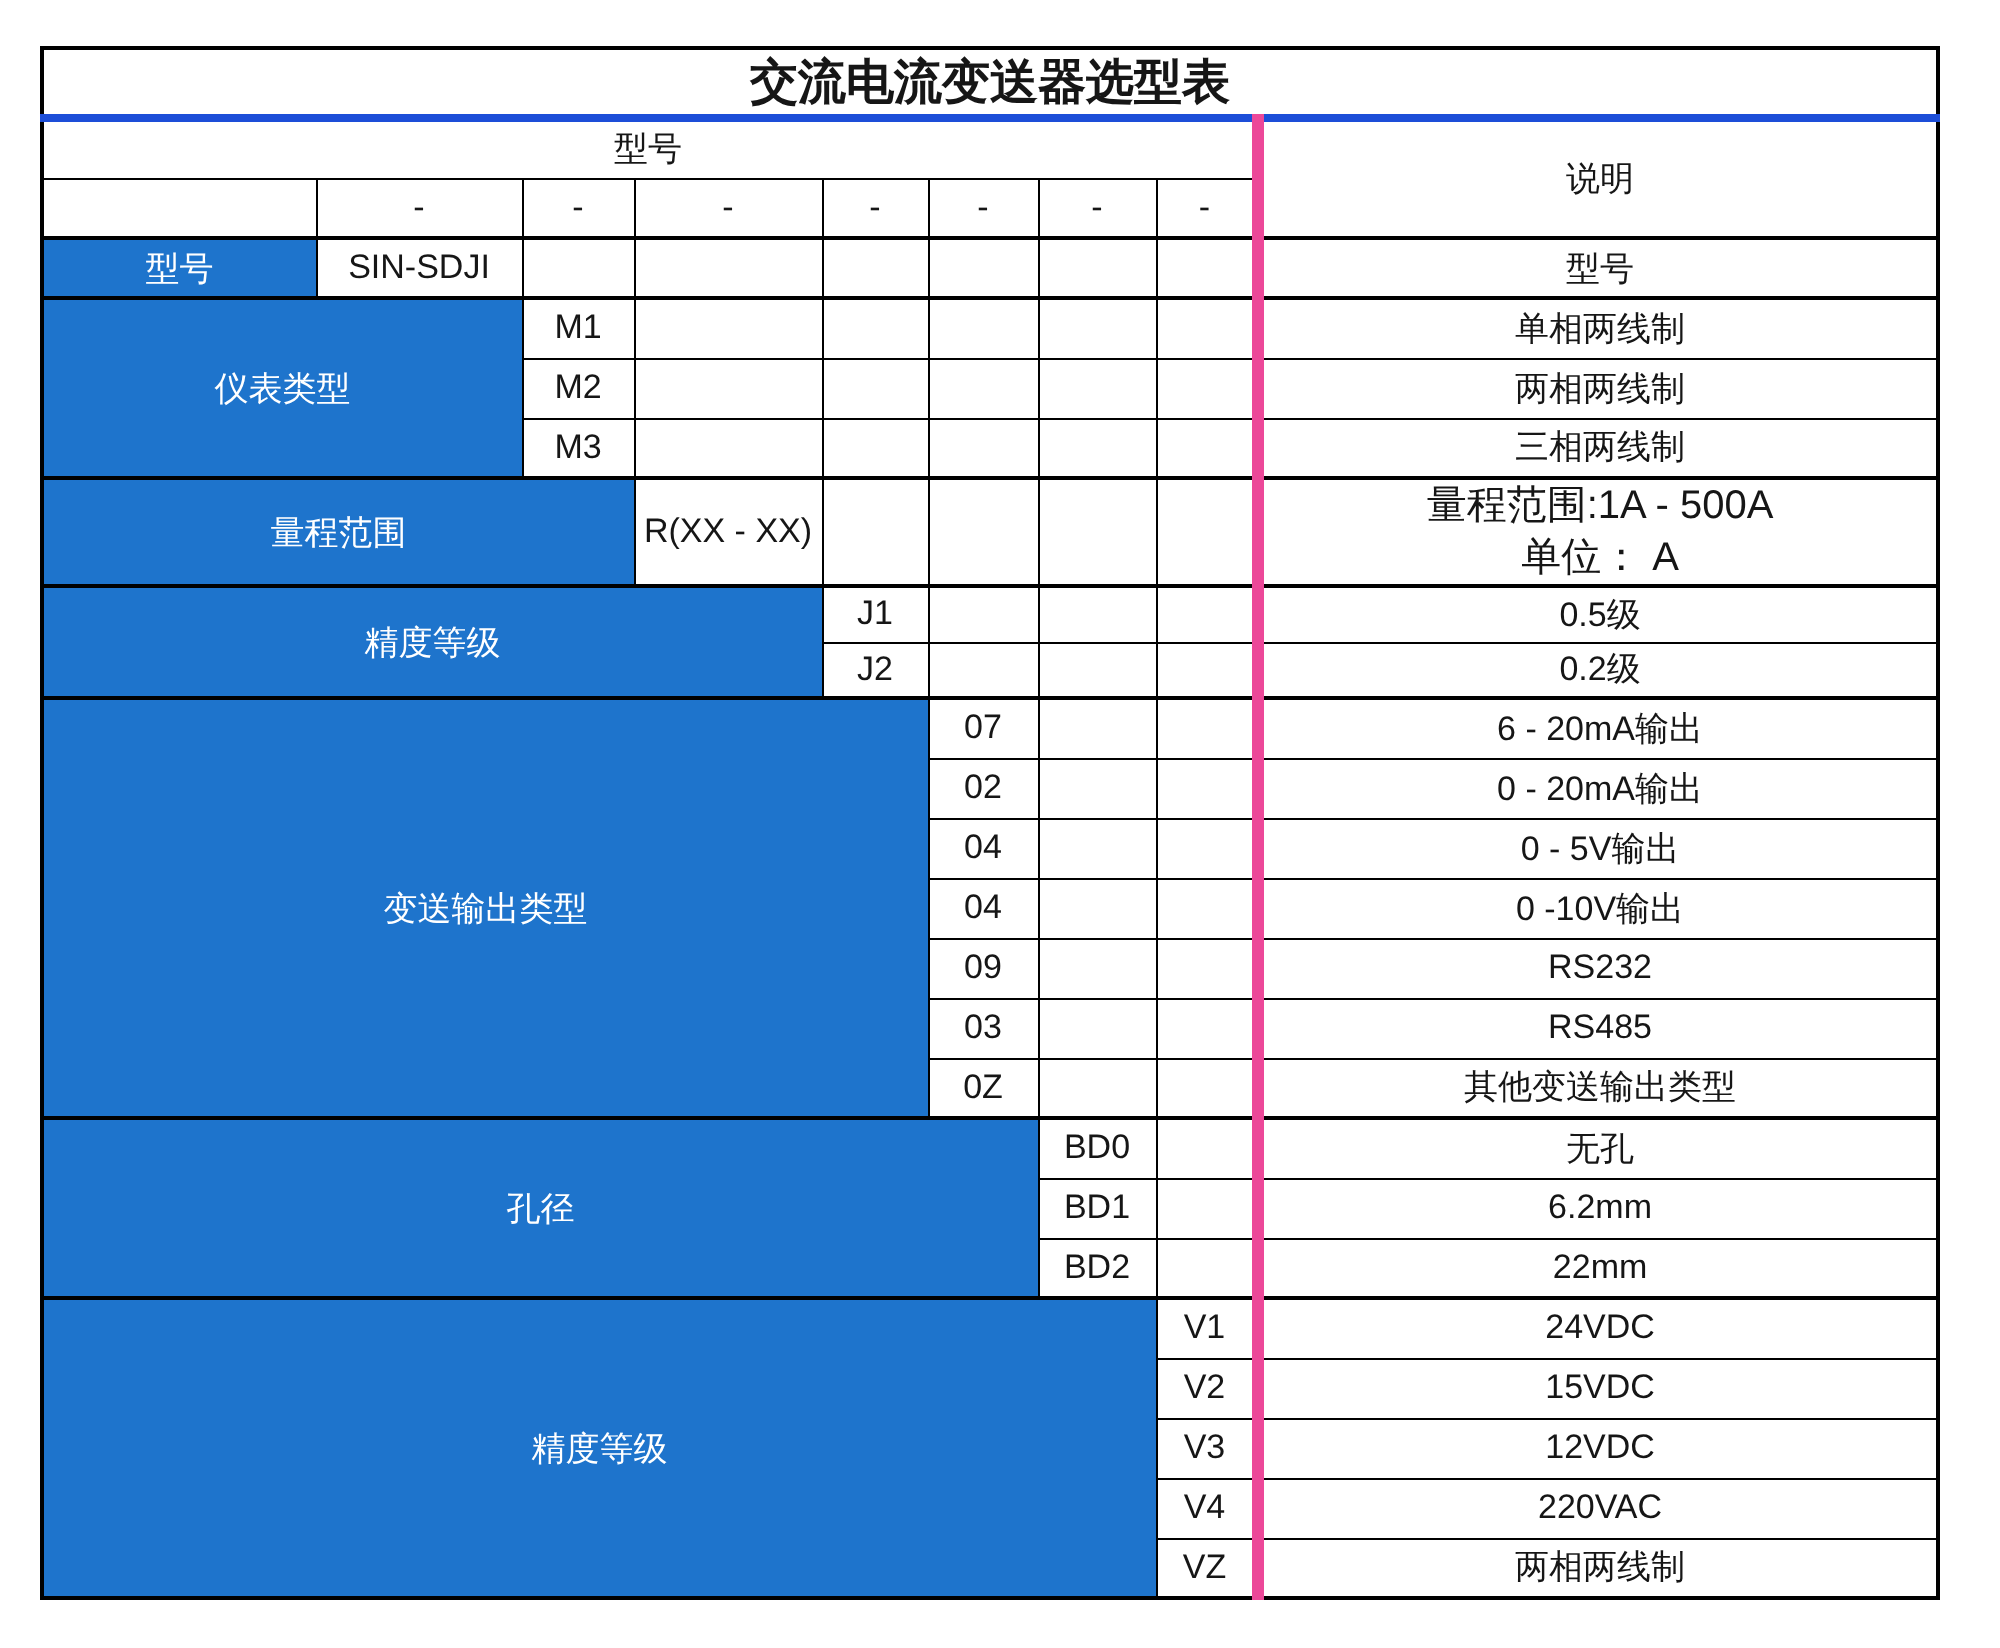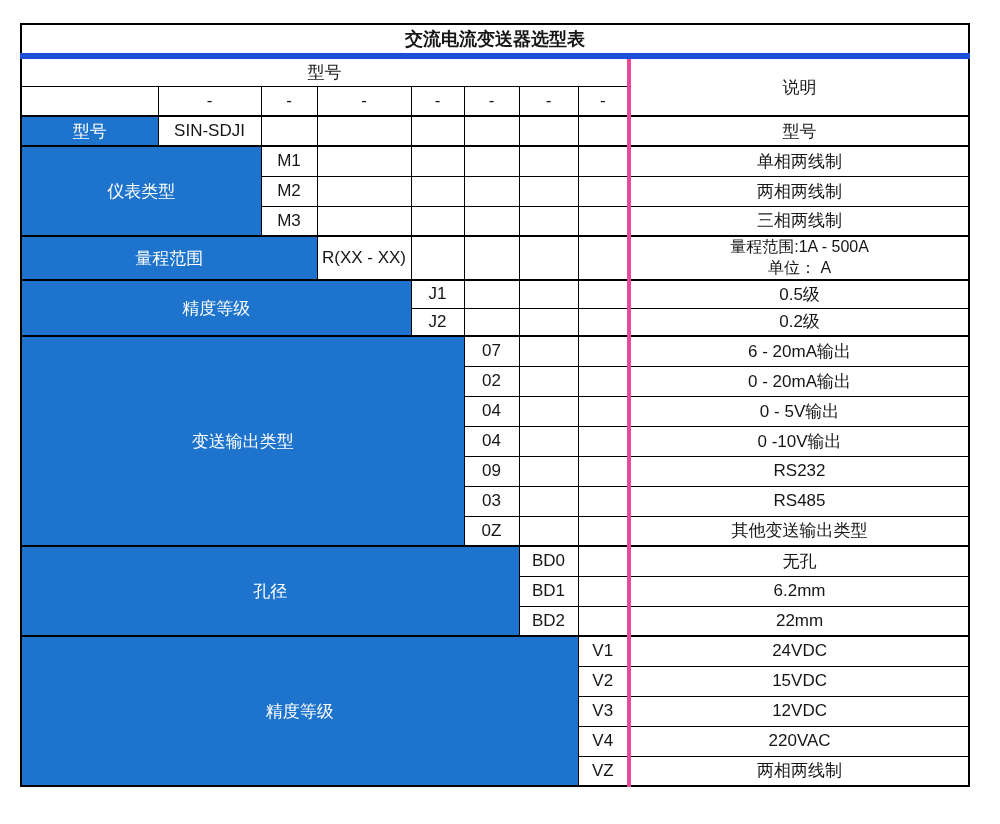--- a/index.html
+++ b/index.html
@@ -24,29 +24,29 @@
     overflow:hidden;
     white-space:nowrap;
   }
   tr{height:30px;}
   tr.h32{height:32px;}
   tr.h52{height:44px;}
   tr.h28{height:28px;}
   tr.sec td{border-top:2px solid #000;}
   td.title-cell{
     font-weight:bold;
-    font-size:18px;
-    border-bottom:6px solid #1d4ed8;
+    font-size:24px;
+    border-bottom:4px solid #1d4ed8;
   }
   td.blue{
     background:#1e74cc;
     color:#ffffff;
   }
-  td.desc{border-left:4px solid #ec4899;border-radius:18px;}
-  td.pre{white-space:pre-line;line-height:1.3;font-size:16px;}
+  td.desc{border-left:6px solid #ec4899;border-radius:18px;}
+  td.pre{white-space:pre-line;line-height:1.3;font-size:20px;}
 </style>
 </head>
 <body>
 
 <table class="sel">
   <colgroup>
     <col style="width:137px">
       <col style="width:103px">
       <col style="width:56px">
     <col style="width:94px">

